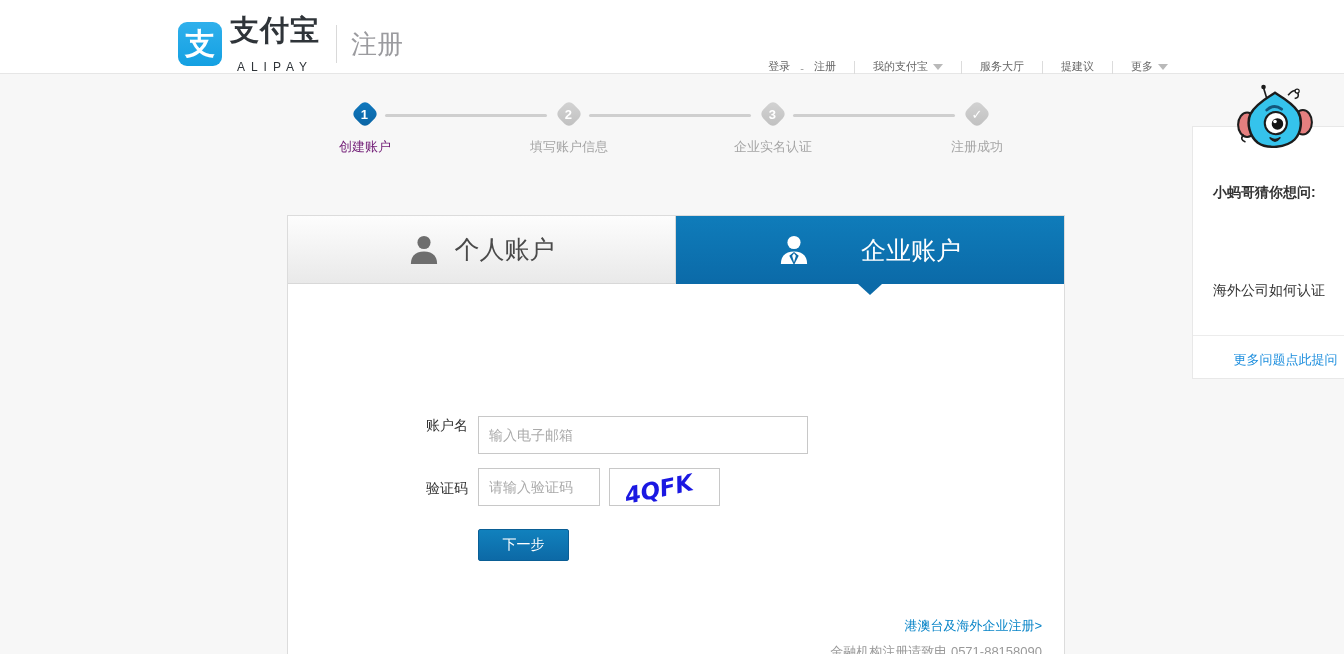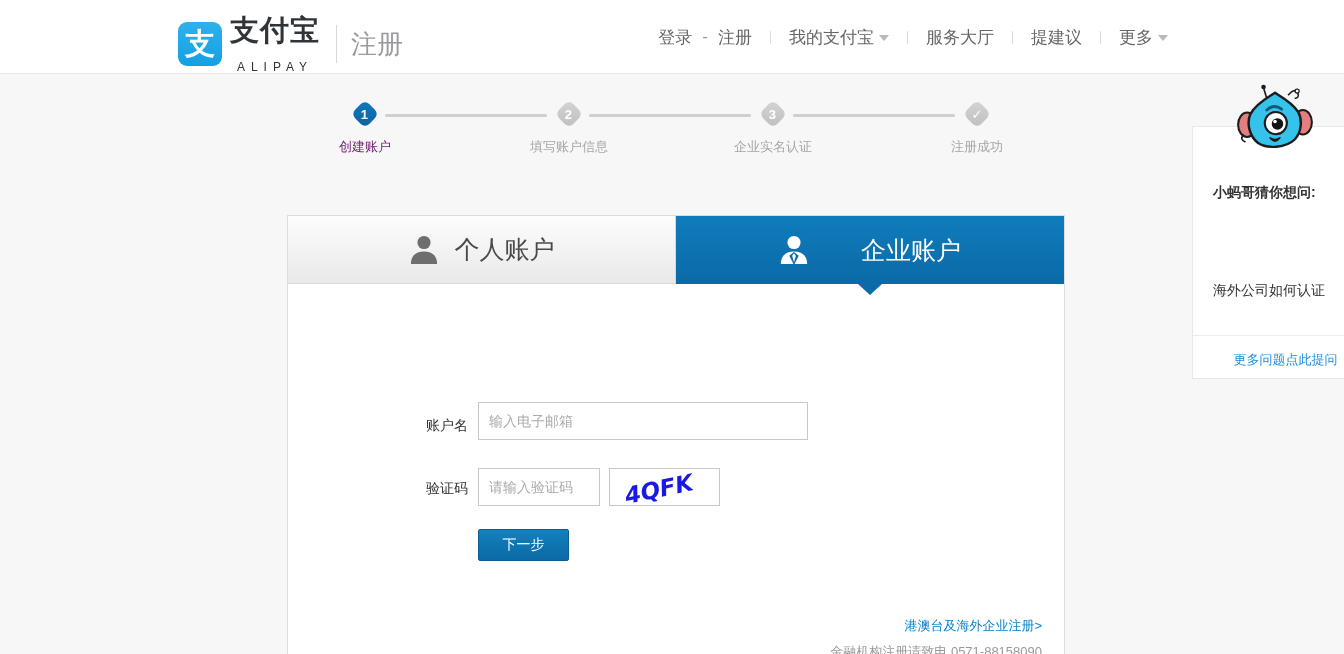--- a/index.html
+++ b/index.html
@@ -10,21 +10,21 @@
   .header { position:absolute; left:0; top:0; width:1344px; height:74px; background:#fff; border-bottom:1px solid #e6e6e6; }
   .logo-wrap { position:absolute; left:178px; top:15px; display:flex; align-items:center; }
   .logo-icon { width:44px; height:44px; border-radius:9px; background:linear-gradient(#2fb0ec,#14a0e2); display:flex; align-items:center; justify-content:center; }
   .logo-icon span { color:#fff; font-size:30px; font-weight:bold; line-height:1; }
   .brand-block { margin-left:8px; text-align:center; }
   .brand-cn { font-size:29px; font-weight:bold; color:#2f3439; line-height:30px; letter-spacing:1px; }
   .brand-en { font-size:12px; color:#2f3439; letter-spacing:6px; line-height:11px; margin-top:17px;text-align:center; }
   .logo-divider { width:1px; height:38px; background:#d9d9d9; margin:0 14px 0 16px; }
   .page-title { font-size:26px; color:#9b9b9f; }
 
-  .top-nav { position:absolute; right:170px; top:0; height:74px; display:flex; align-items:center; font-size:17px; color:#666; }
+  .top-nav { position:absolute; right:170px; top:0; height:74px; display:flex; align-items:flex-end; font-size:11px; color:#666; }
   .top-nav .nav-item { padding:0 6px; cursor:pointer; white-space:nowrap; }
   .top-nav .dash { color:#999; padding:0 4px; }
   .top-nav .sep { width:1px; height:13px; background:#dcdcdc; margin:0 12px; }
   .caret { display:inline-block; width:0; height:0; border-left:5px solid transparent; border-right:5px solid transparent; border-top:6px solid #b9b9b9; margin-left:5px; vertical-align:middle; }
 
   
   .step { position:absolute; width:140px; text-align:center; top:104px; }
   .diamond { width:20px; height:20px; margin:0 auto; border-radius:6px; transform:rotate(45deg); background:linear-gradient(135deg,#d4d4d4,#bfbfbf); display:flex; align-items:center; justify-content:center; }
   .diamond.active { background:linear-gradient(135deg,#1079c0,#0a63a2); }
   .diamond span { transform:rotate(-45deg); color:#fff; font-size:13px; font-weight:bold; }
@@ -38,21 +38,21 @@
   .tab { width:50%; display:flex; align-items:center; justify-content:center; cursor:pointer; font-size:25px; position:relative; }
   .tab-personal { background:linear-gradient(#fdfdfd,#e9e9e9); color:#4a4a4a; border-right:1px solid #d8d8d8; border-bottom:1px solid #d8d8d8; }
   .tab-enterprise { background:linear-gradient(#0f7cba,#0b6aa8); color:#fff;gap:36px; }
   .tab .tab-icon { margin-right:16px; display:flex; }
   .tab-pointer { position:absolute; left:50%; bottom:-11px; margin-left:-12px; width:0; height:0; border-left:12px solid transparent; border-right:12px solid transparent; border-top:11px solid #0b6aa8; }
 
   .form-area { position:relative; }
   .form-label { position:absolute; width:180px; text-align:right; font-size:14px; color:#333; top:12px; }
   .txt-input { position:absolute; left:190px; border:1px solid #c8c8c8; height:38px; font-size:14px; color:#333; padding:0 10px; outline:none; font-family:"Liberation Sans","DejaVu Sans",sans-serif; }
   .txt-input::placeholder { color:#aaa; }
-  .input-account { top:118px; width:330px; }
+  .input-account { top:132px; width:330px; }
   .label-account { top:133px; }
   .input-captcha { top:184px; width:122px; }
   .label-captcha { top:196px; }
   .captcha-box { position:absolute; left:321px; top:184px; width:111px; height:38px; border:1px solid #c8c8c8; background:#fff; cursor:pointer; }
   .next-btn { position:absolute; left:190px; top:245px; width:91px; height:32px; background:linear-gradient(#1181bd,#0c69a6); border:1px solid #0a5e95; border-radius:2px; color:#fff; font-size:14px; cursor:pointer; font-family:"Liberation Sans","DejaVu Sans",sans-serif; }
 
   .link-overseas { position:absolute; right:22px; top:333px; font-size:13px; color:#0a85c8; text-decoration:none; cursor:pointer; }
   .finance-line { position:absolute; right:22px; top:359px; font-size:13px; color:#999; }
   .finance-line .phone { color:#999; }
 

